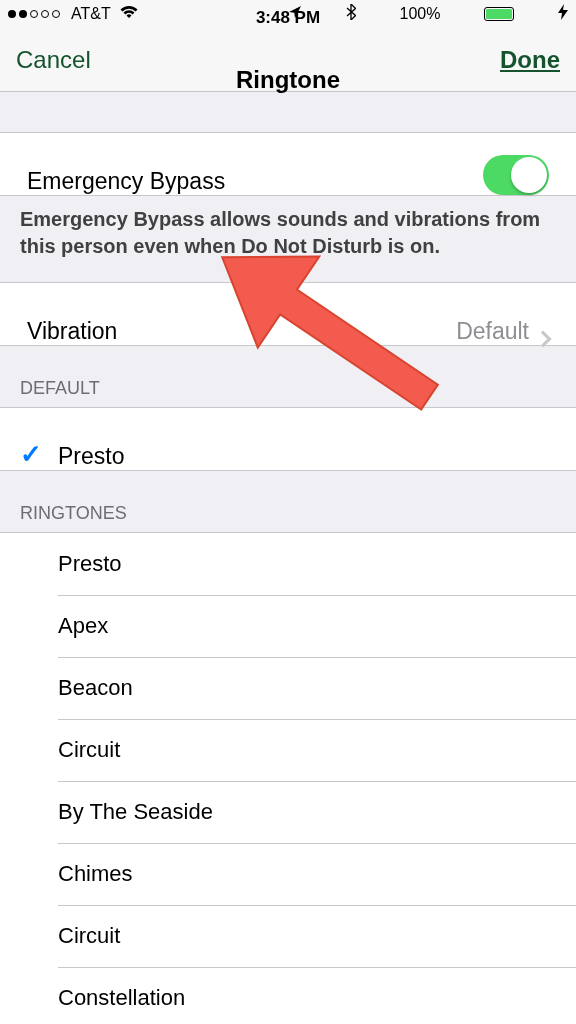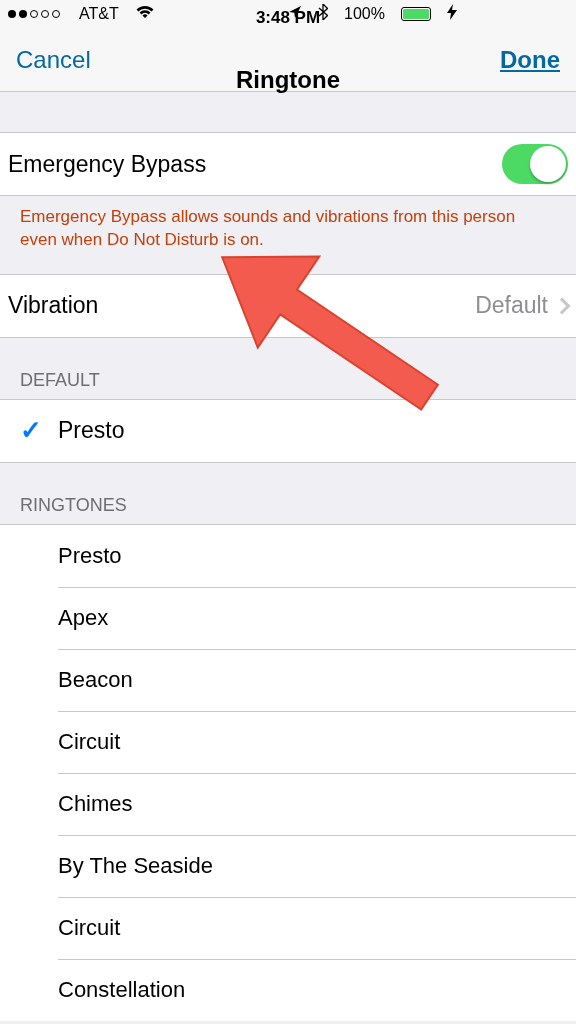--- a/index.html
+++ b/index.html
@@ -13,24 +13,24 @@
 
     
     .statusbar {
       height:28px;
       background:#f7f7f8;
       display:flex; align-items:center;
       padding:0 8px;
       font-size:16px;
       position:relative;
     }
-    .sb-left, .sb-right { display:flex; align-items:center; gap:16px; }
+    .sb-left, .sb-right { display:flex; align-items:center; gap:8px; }
     .sb-left { flex:1; }
     .sb-center { position:absolute; left:0; right:0; text-align:center; font-weight:600; font-size:17px;margin-top:8px; }
-    .sb-right { flex:1; justify-content:flex-start; }
+    .sb-right { flex:1; justify-content:space-between; }
 
     .dots { display:flex; gap:3px; margin-right:3px; }
     .dot { width:8px; height:8px; border-radius:50%; }
     .dot.filled { background:#000; }
     .dot.empty  { background:transparent; border:1px solid #000; box-sizing:border-box; }
 
     .battery {
       width:30px; height:14px;
       border:1px solid #000; border-radius:3px;
       position:relative;
@@ -51,42 +51,43 @@
       background:#f7f7f8;
       border-bottom:1px solid #c8c7cc;
       position:relative;
       display:flex; align-items:center; justify-content:center;
     }
     .navbar-title { font-size:24px; font-weight:600;margin-top:41px; }
     .navbar .left, .navbar .right {
       position:absolute; top:0; bottom:0;
       display:flex; align-items:center;
       padding:0 16px;
-      color:#0369a1; font-size:24px;
+      color:#14532d; font-size:24px;
     }
     .navbar .left  { left:0; font-weight:400; }
     .navbar .right { right:0; font-weight:600;text-decoration:underline; }
 
     
     .cell {
       background:#fff;
       border-top:1px solid #c8c7cc;
       border-bottom:1px solid #c8c7cc;
       min-height:64px;
-      padding:0 8px;
-      display:flex; align-items:center;
+      padding:0 27px;
+      display:flex; align-items:flex-end;
       font-size:23px;
     }
     .cell .label { flex:1; }
     .cell .value { color:#8e8e93; margin-right:8px; }
 
     .footer-text {
-      color:#c2410c; font-size:17px;
+      color:#404040; font-size:20px;
       padding:10px 20px 22px;
       line-height:1.35;
+      font-weight:bold;
     }
     .section-header {
       padding:32px 20px 8px;
       font-size:18px; color:#6d6d72;
       text-transform:uppercase;
     }
 
     .chevron {
       width:12px; height:12px;
       border-right:3px solid #c7c7cc;
@@ -215,24 +216,24 @@
   <div class="row">
       <span>Apex</span>
     </div>
   <div class="row">
       <span>Beacon</span>
     </div>
   <div class="row">
       <span>Circuit</span>
     </div>
   <div class="row">
+      <span>By The Seaside</span>
+    </div>
+  <div class="row">
       <span>Chimes</span>
-    </div>
-  <div class="row">
-      <span>By The Seaside</span>
     </div>
   <div class="row">
       <span>Circuit</span>
     </div>
   <div class="row">
       <span>Constellation</span>
     </div>
 </div>
 
 <svg class="annotation-arrow" viewBox="0 0 220 280">

